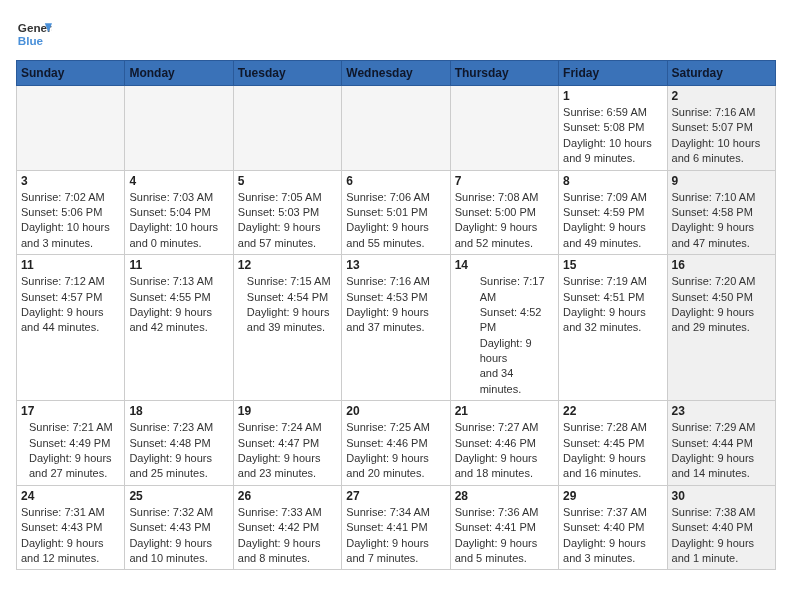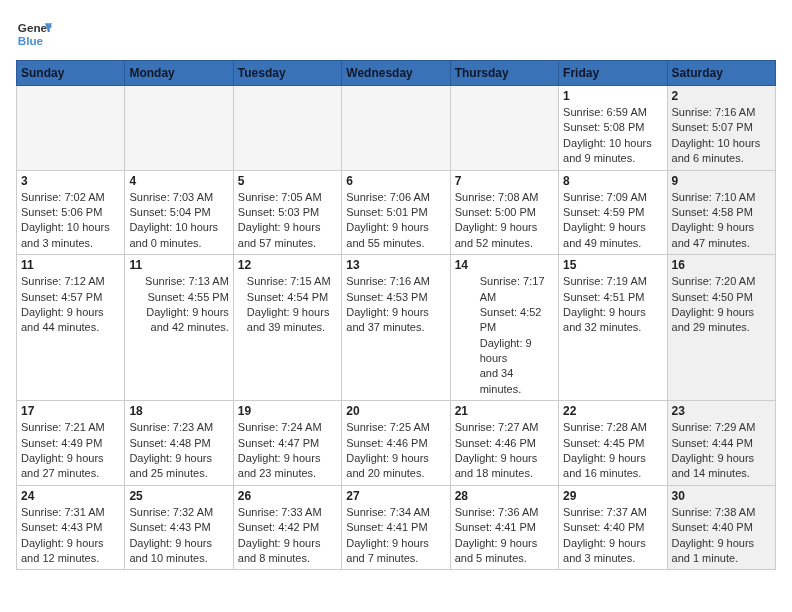--- a/index.html
+++ b/index.html
@@ -180,21 +180,21 @@
       <tr>
         <td>
           <span class="day-number">11</span>
           <div class="day-info" style="white-space: pre-line;">Sunrise: 7:12 AM
 Sunset: 4:57 PM
 Daylight: 9 hours
 and 44 minutes.</div>
         </td>
         <td>
           <span class="day-number">11</span>
-          <div class="day-info" style="white-space: pre-line; text-align: right;">Sunrise: 7:13 AM
+          <div class="day-info" style="white-space: pre-line;">Sunrise: 7:13 AM
 Sunset: 4:55 PM
 Daylight: 9 hours
 and 42 minutes.</div>
         </td>
         <td>
           <span class="day-number">12</span>
           <div class="day-info" style="white-space: pre-line; margin-left: 9px;">Sunrise: 7:15 AM
 Sunset: 4:54 PM
 Daylight: 9 hours
 and 39 minutes.</div>
@@ -224,21 +224,21 @@
           <span class="day-number">16</span>
           <div class="day-info" style="white-space: pre-line;">Sunrise: 7:20 AM
 Sunset: 4:50 PM
 Daylight: 9 hours
 and 29 minutes.</div>
         </td>
       </tr>
       <tr>
         <td>
           <span class="day-number">17</span>
-          <div class="day-info" style="white-space: pre-line;">Sunrise: 7:21 AM
+          <div class="day-info" style="white-space: pre-line; margin-left: 8px;">Sunrise: 7:21 AM
 Sunset: 4:49 PM
 Daylight: 9 hours
 and 27 minutes.</div>
         </td>
         <td>
           <span class="day-number">18</span>
           <div class="day-info" style="white-space: pre-line;">Sunrise: 7:23 AM
 Sunset: 4:48 PM
 Daylight: 9 hours
 and 25 minutes.</div>

